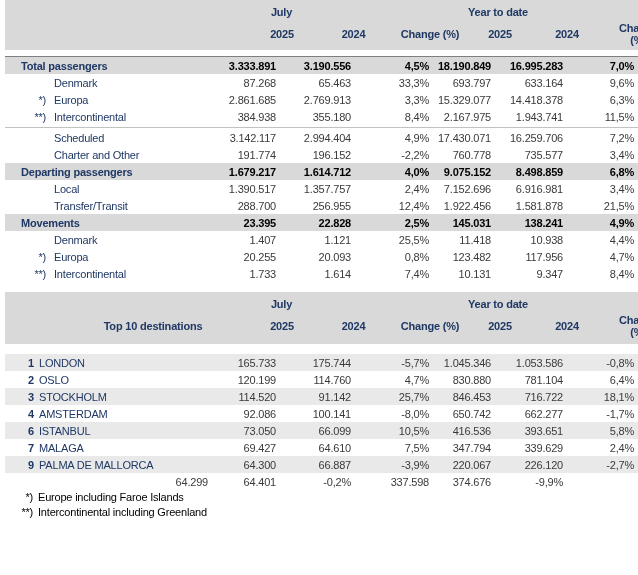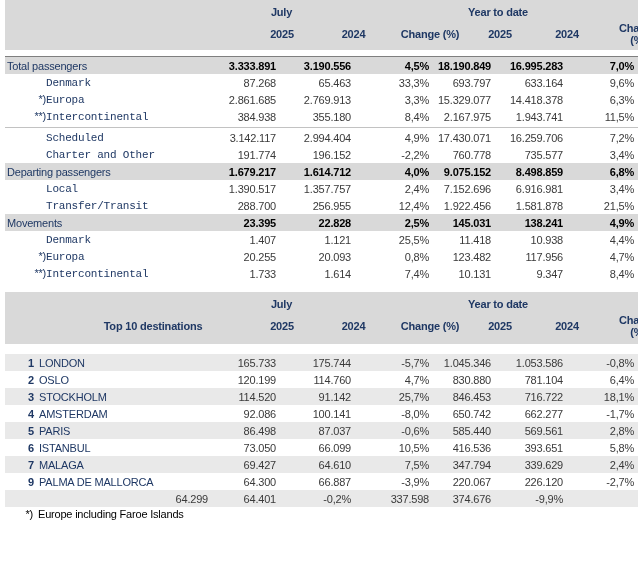--- a/index.html
+++ b/index.html
@@ -31,23 +31,23 @@
   
   .gap1{height:6px;}
   .gap2{height:10px;}
   .t1-body{border-top:1px solid #7f7f7f;}
   .t2-body{margin-top:10px;}
   .row{height:17px;align-items:center;letter-spacing:-0.2px;}
   .row .num{text-align:right;padding-right:2px;}
   .row.section{background:#d9d9d9;font-weight:bold;}
   .row.section .num{color:#000;}
   .label-cell{white-space:nowrap;overflow:hidden;}
-  .section-label{padding-left:2px;color:#1f3864;font-weight:normal;}
+  .section-label{padding-left:16px;color:#1f3864;font-weight:bold;}
   .marker{display:inline-block;width:41px;text-align:right;color:#1f3864;}
-  .rowlabel{color:#1f3864;margin-left:0;font-family:Liberation Mono, monospace;}
+  .rowlabel{color:#1f3864;margin-left:8px;}
   .divider{height:4px;display:flex;align-items:center;}
   .divider-line{height:1px;background:#c2c2c2;width:100%;}
 
   
   .t2-body .row:nth-child(odd){background:#e9e9e9;}
   .rank{display:inline-block;width:29px;text-align:right;font-weight:bold;color:#1f3864;}
   .city{color:#1f3864;margin-left:5px;}
 
   
   .footnotes{color:#000;letter-spacing:-0.2px;}
@@ -254,29 +254,20 @@
         <div class="grid row">
           <div class="cell label-cell"><span class="rank">4</span><span class="city">AMSTERDAM</span></div>
           <div class="num">92.086</div>
           <div class="num">100.141</div>
           <div class="num">-8,0%</div>
           <div class="num">650.742</div>
           <div class="num">662.277</div>
           <div class="num">-1,7%</div>
         </div>
         <div class="grid row">
-          <div class="cell label-cell"><span class="rank">5</span><span class="city">PARIS</span></div>
-          <div class="num">86.498</div>
-          <div class="num">87.037</div>
-          <div class="num">-0,6%</div>
-          <div class="num">585.440</div>
-          <div class="num">569.561</div>
-          <div class="num">2,8%</div>
-        </div>
-        <div class="grid row">
           <div class="cell label-cell"><span class="rank">6</span><span class="city">ISTANBUL</span></div>
           <div class="num">73.050</div>
           <div class="num">66.099</div>
           <div class="num">10,5%</div>
           <div class="num">416.536</div>
           <div class="num">393.651</div>
           <div class="num">5,8%</div>
         </div>
         <div class="grid row">
           <div class="cell label-cell"><span class="rank">7</span><span class="city">MALAGA</span></div>
@@ -301,16 +292,17 @@
           <div class="num">64.401</div>
           <div class="num">-0,2%</div>
           <div class="num">337.598</div>
           <div class="num">374.676</div>
           <div class="num">-9,9%</div>
         </div>
       </div>
 
     <div class="footnotes" id="footnotes">
         <div class="fn"><span class="fmark">*)</span><span class="ftext">Europe including Faroe Islands</span></div>
+        <div class="fn"><span class="fmark">**)</span><span class="ftext">Intercontinental including Greenland</span></div>
       </div>
 
   </div>
 </div>
 
 </body></html>

